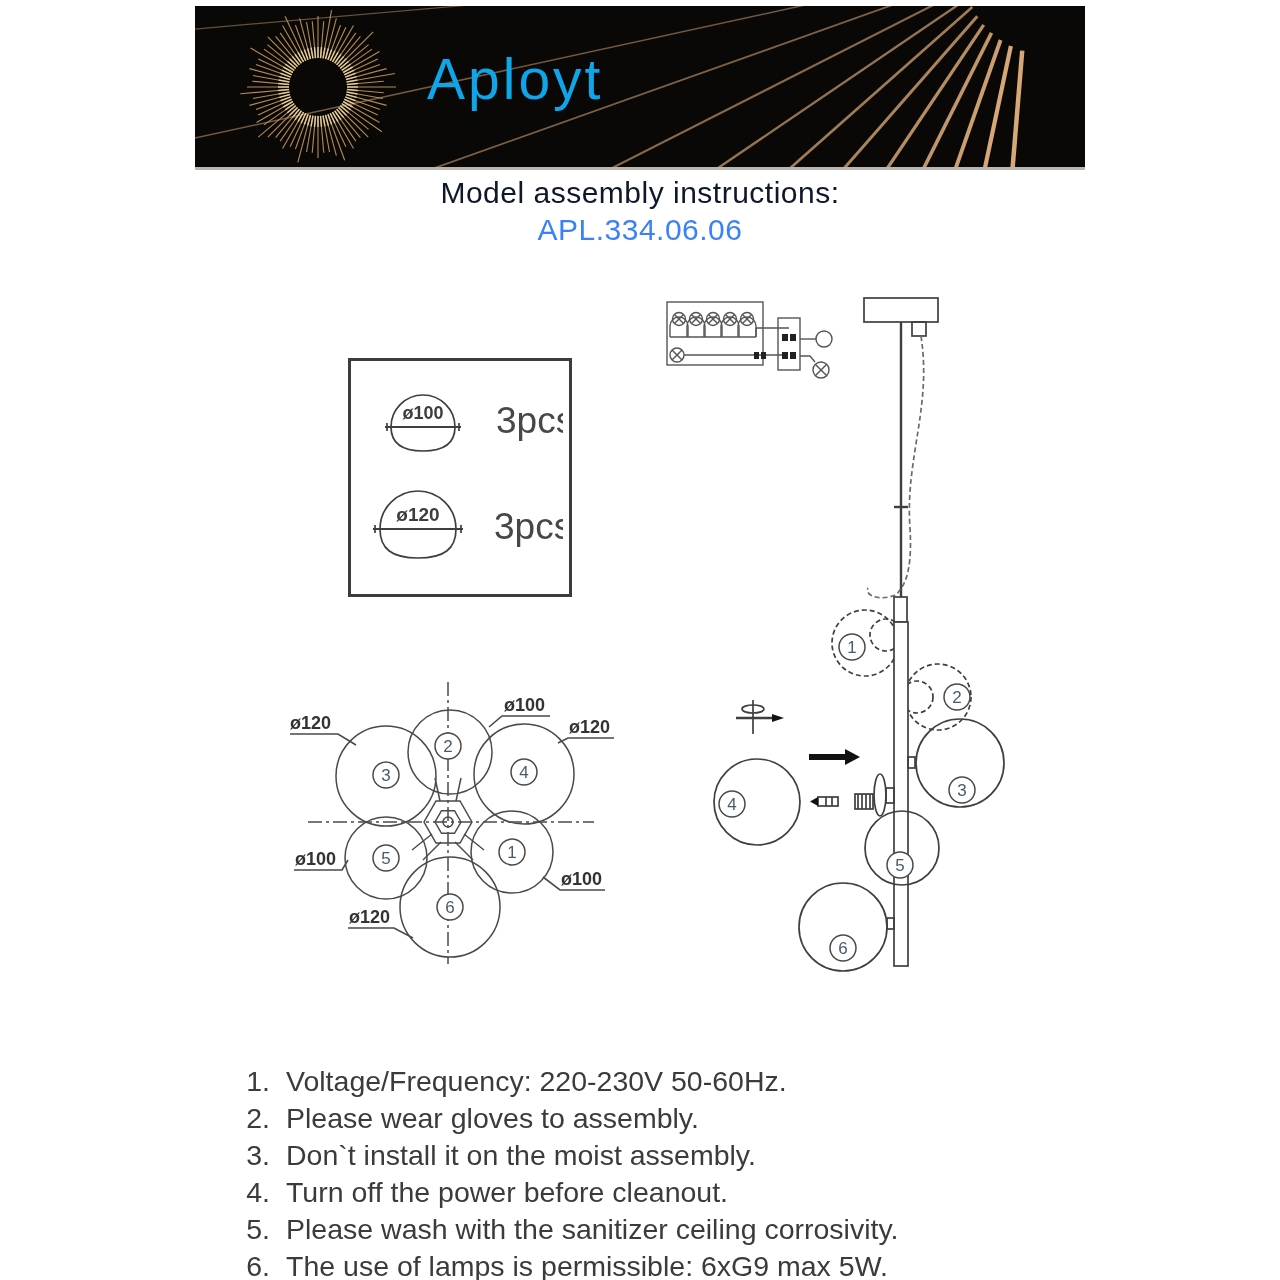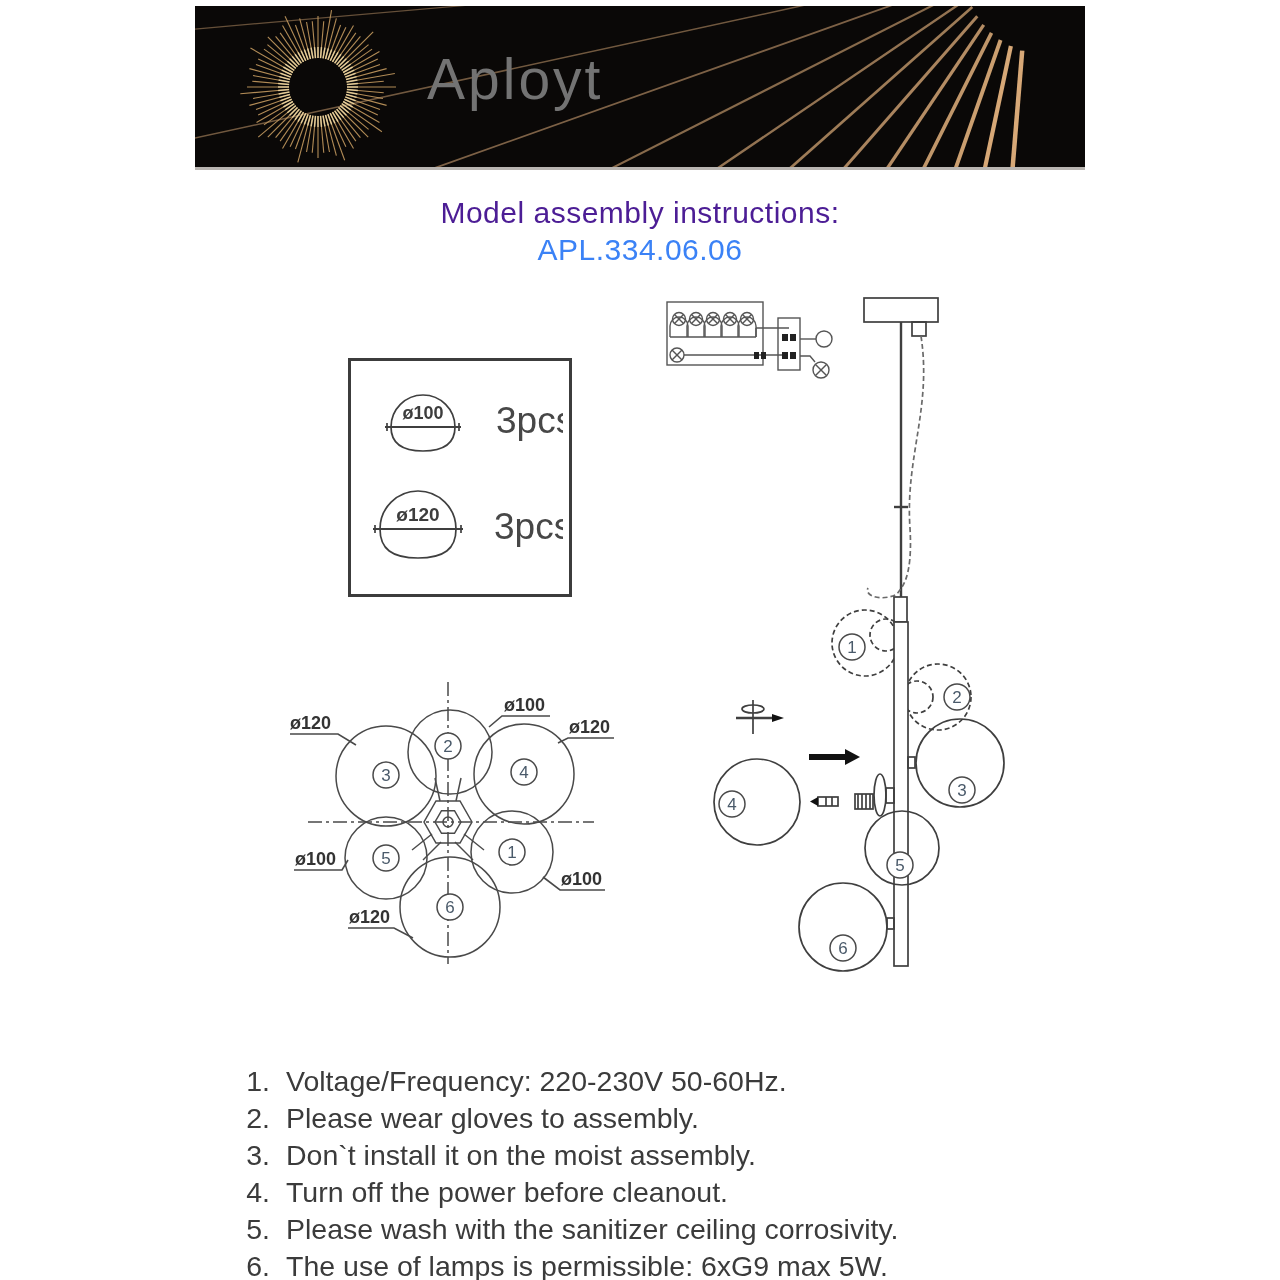--- a/index.html
+++ b/index.html
@@ -2,24 +2,24 @@
 <html><head>
 <meta charset="utf-8">
 <style>
   html,body{margin:0;padding:0;background:#ffffff;}
   .page{position:relative;width:1280px;height:1280px;background:#ffffff;overflow:hidden;
         font-family:"Liberation Sans",sans-serif;color:#3a3a3a;}
   .banner{position:absolute;left:195px;top:6px;width:890px;height:161px;background:#0a0807;
           overflow:hidden;border-bottom:3px solid #b9b5b1;}
   .burst{position:absolute;left:42px;top:0px;width:162px;height:162px;}
   .brand{position:absolute;left:232px;top:40px;font-size:57px;font-weight:400;letter-spacing:3px;
-         color:#737373;font-family:"Liberation Sans",sans-serif;}
+         color:#0ea5e9;font-family:"Liberation Sans",sans-serif;}
   .fan{position:absolute;left:0;top:0;width:890px;height:161px;}
   .title-block{position:absolute;left:0px;top:176px;width:1280px;text-align:center;}
-  .title-heading{font-size:30px;color:#4c1d95;letter-spacing:0.5px;margin-top:20px;}
+  .title-heading{font-size:30px;color:#0f172a;letter-spacing:0.5px;}
   .title-model{font-size:30px;color:#3b82f6;margin-top:3px;letter-spacing:0.5px;}
   .parts-box{position:absolute;left:348px;top:358px;width:218px;height:233px;
              border:3px solid #3c3c3c;}
   .diagram{position:absolute;}
   svg text{font-family:"Liberation Sans",sans-serif;}
   .instructions{position:absolute;left:222px;top:1063px;width:920px;}
   .instr-row{display:flex;font-size:28.5px;line-height:37px;color:#3b3b3b;}
   .instr-num{width:48px;text-align:right;padding-right:16px;flex:none;}
   .instr-text{flex:1;}
 </style>

